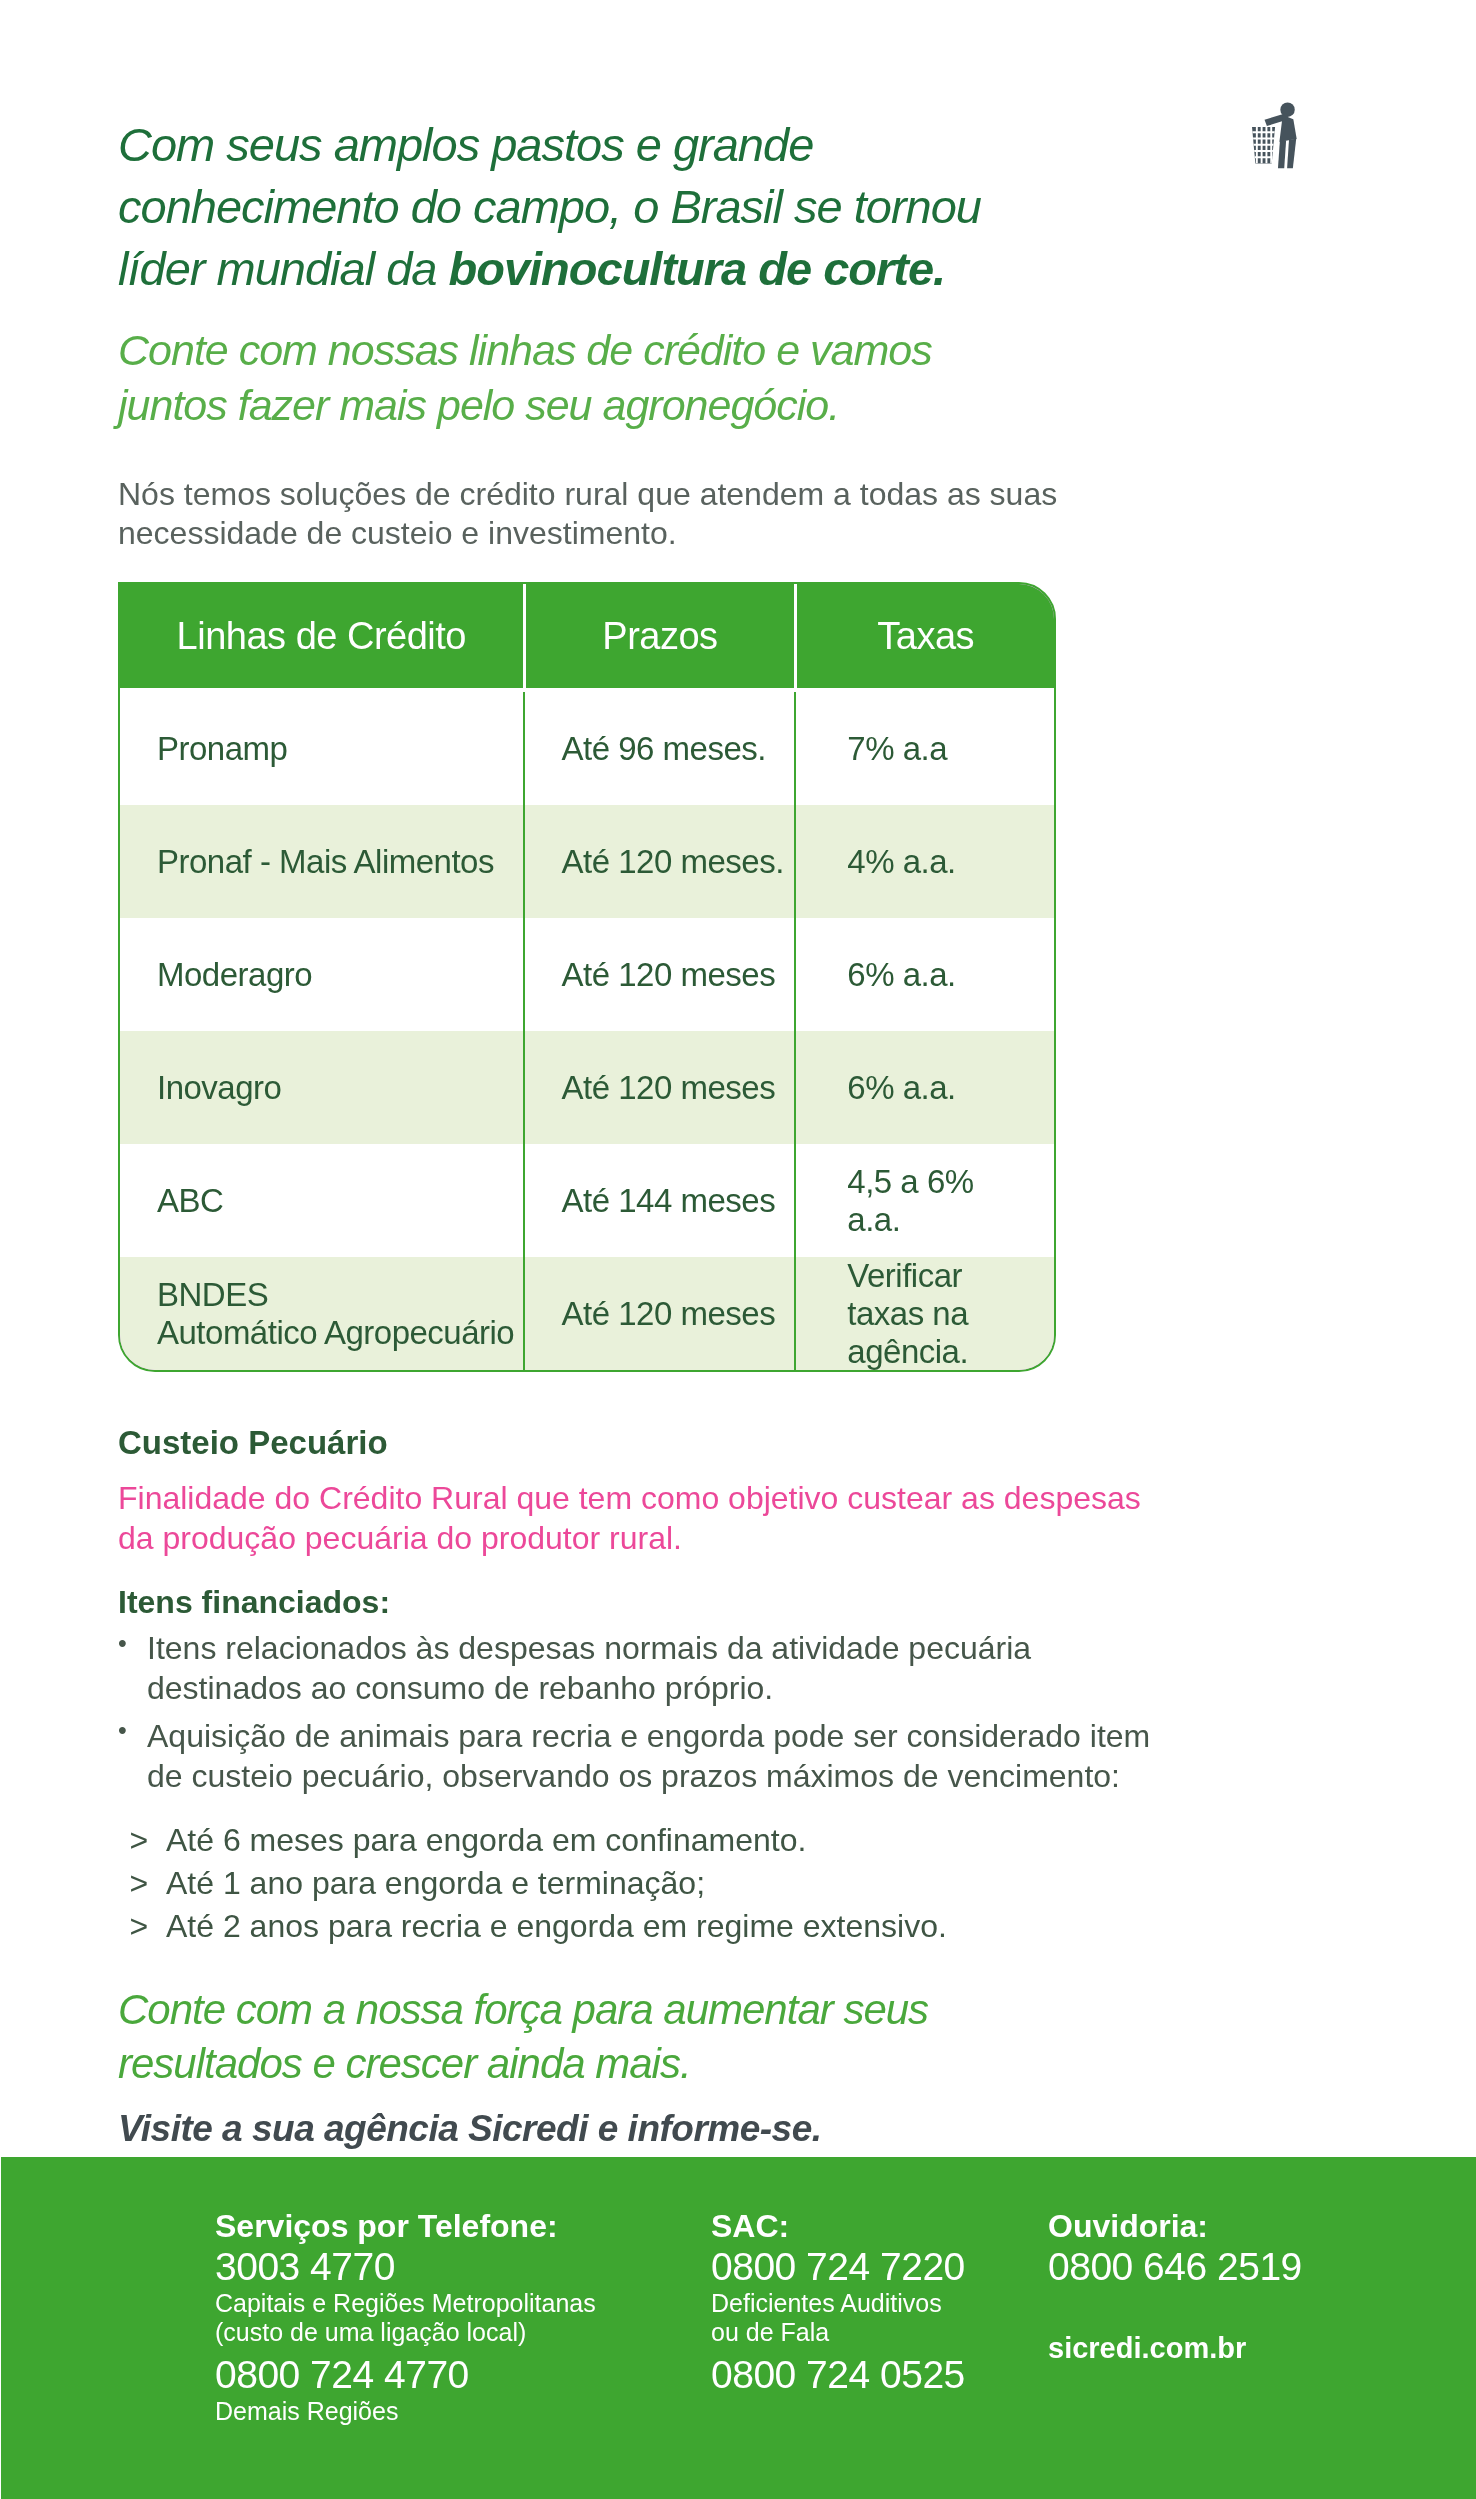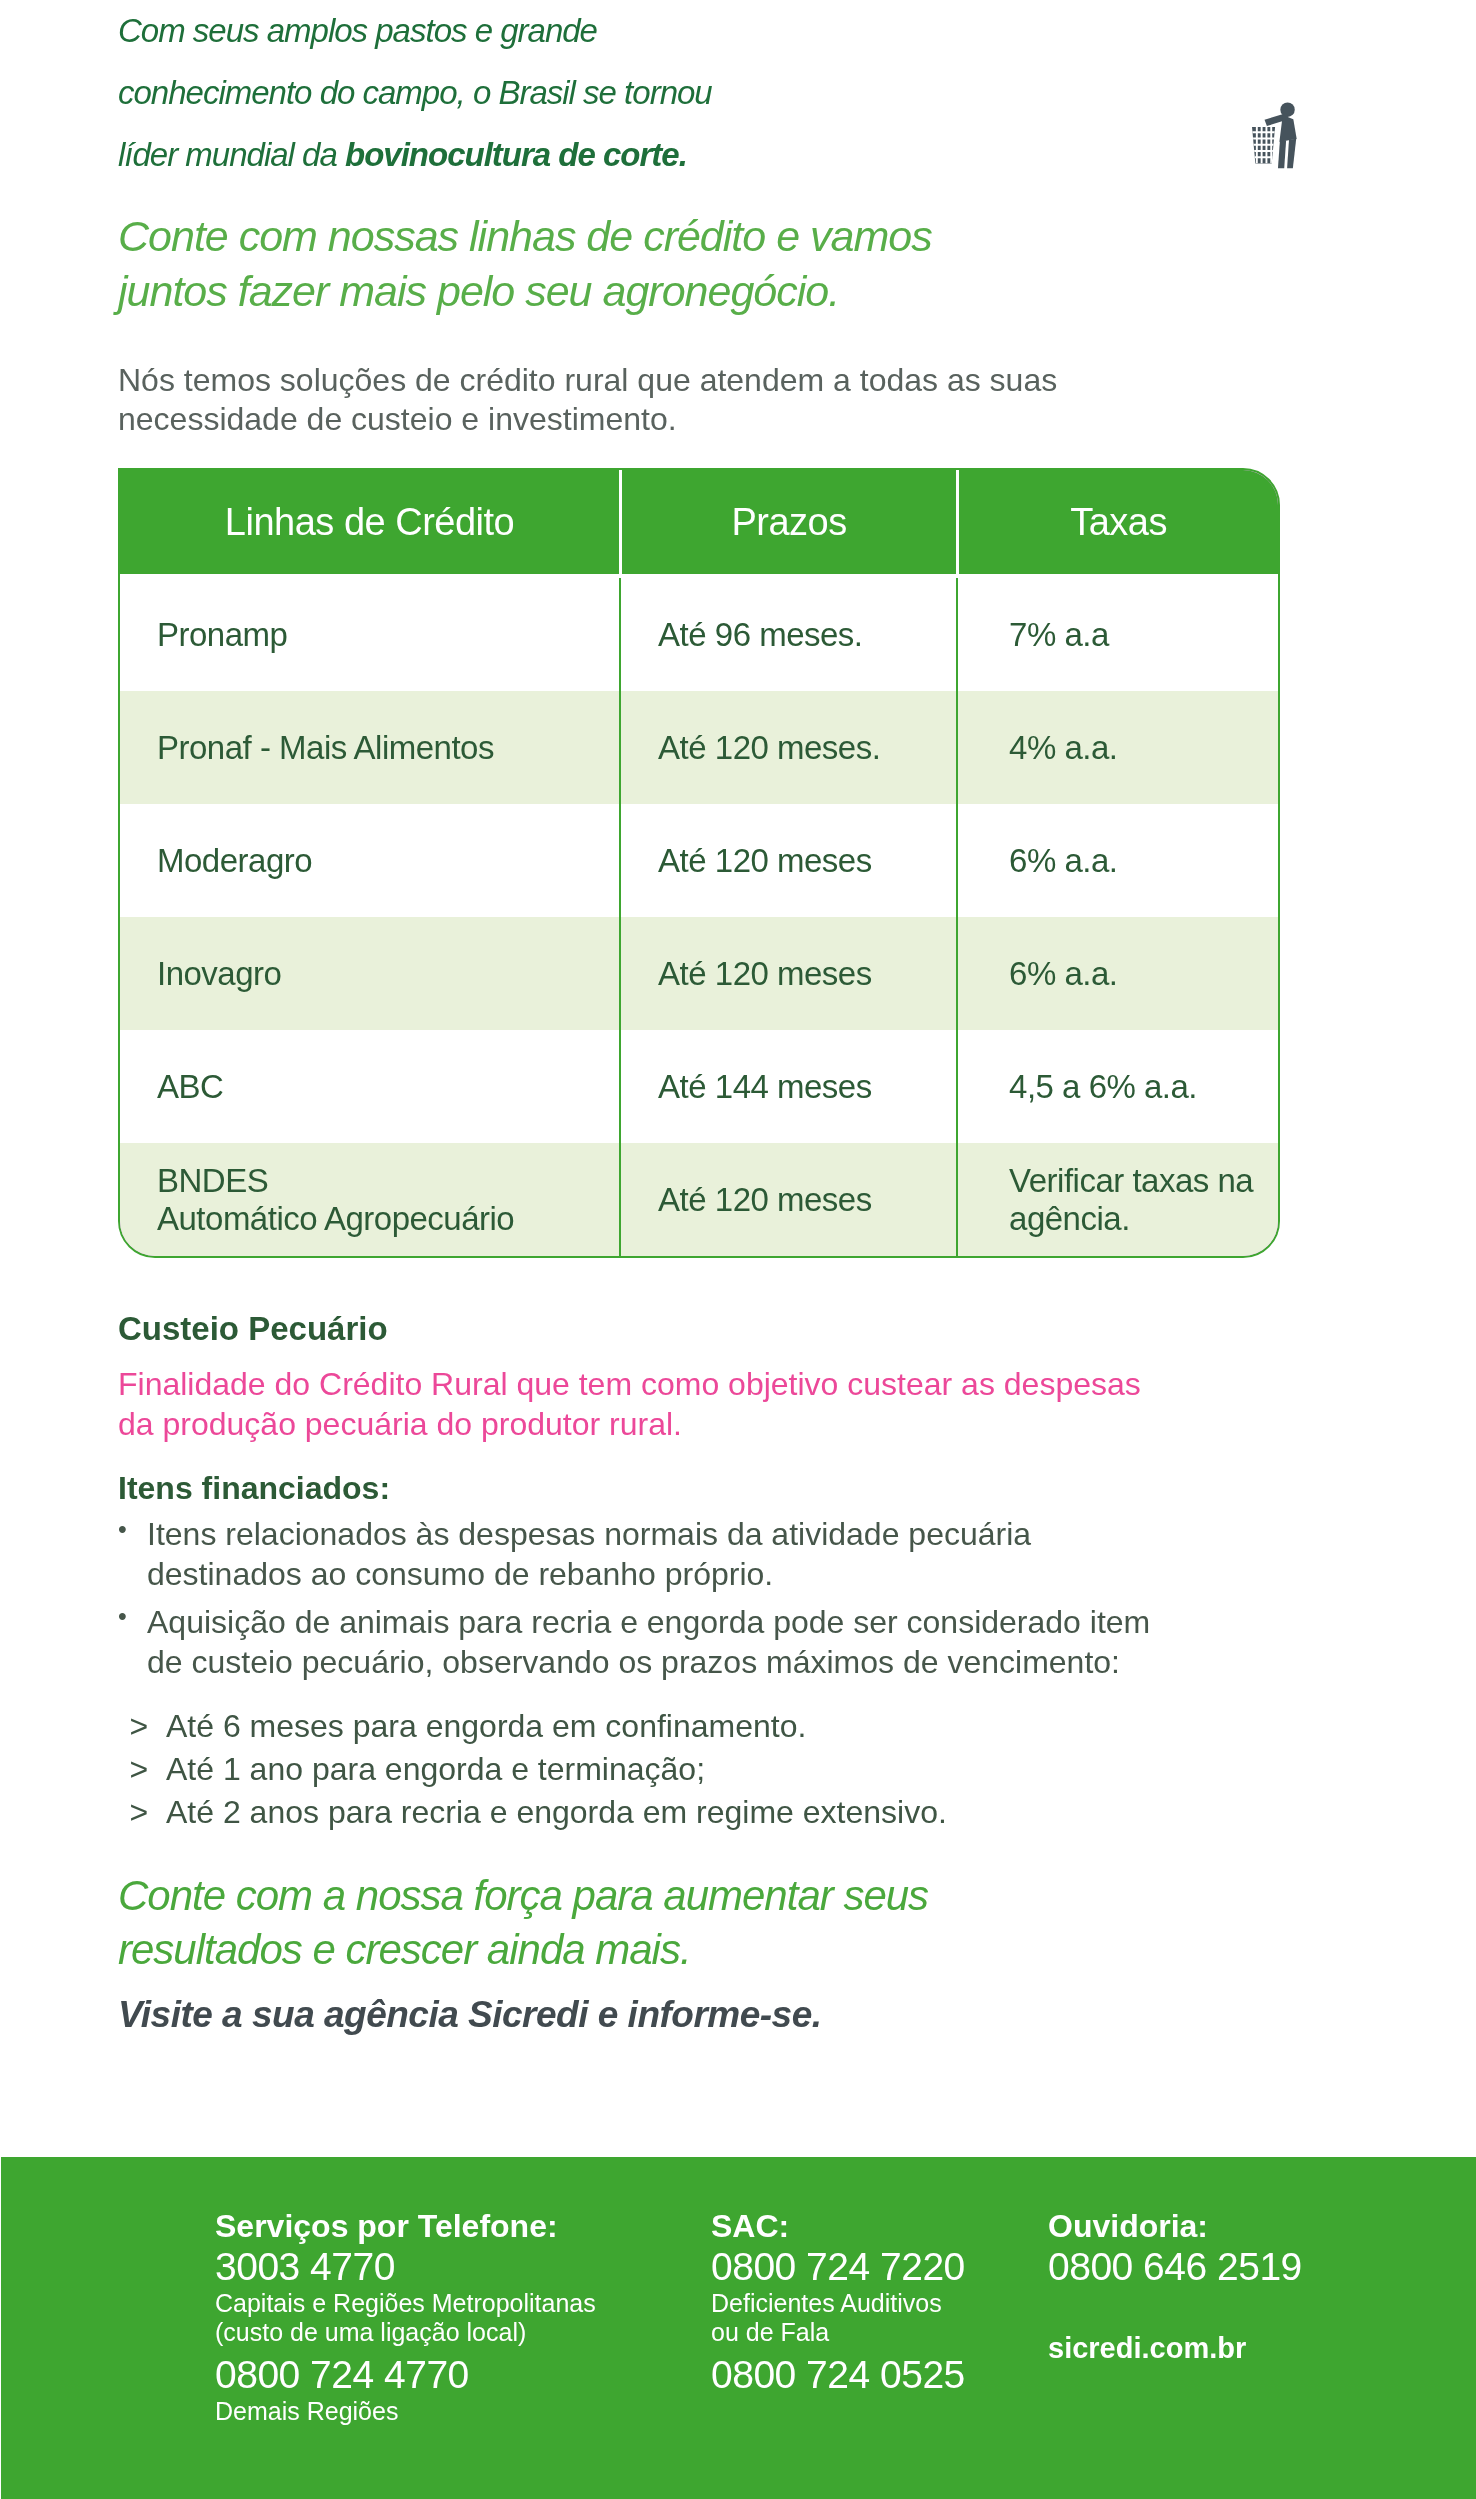--- a/index.html
+++ b/index.html
@@ -5,31 +5,31 @@
   * { margin:0; padding:0; box-sizing:border-box; }
   html,body { background:#ffffff; }
   body { font-family:"Liberation Sans", sans-serif; }
   .page {
     position:relative; width:1477px; height:2500px; background:#ffffff;
     overflow:hidden; margin:0 auto;
   }
   .content { padding:0 115px 0 118px; }
 
   
-  .headline { font-style:italic; color:#1E6F3A;
-    font-size:33px; line-height:62px; letter-spacing:-1px; }
+  .headline { margin-top:114px; font-style:italic; color:#1E6F3A;
+    font-size:47px; line-height:62px; letter-spacing:-1px; }
   .headline b { font-weight:bold; }
   .subheadline { margin-top:23px; font-style:italic; color:#58AE49;
     font-size:43px; line-height:55px; letter-spacing:-1px; }
 
   
   .intro { margin-top:42px; color:#59625E; font-size:32px; line-height:39px; }
 
   
-  .ctable { margin-top:29px; width:1162px; border:2.9px solid #3EA630;
+  .ctable { margin-top:29px; width:938px; border:2.9px solid #3EA630;
     border-radius:0 37px 37px 37px; overflow:hidden; background:#f0abfc; }
   .thead { display:grid; grid-template-columns:43.1% 29.1% 27.8%;
     background:#3EA630; border-bottom:4.8px solid #ffffff; height:108px; }
   .th { display:flex; align-items:center; justify-content:center;
     color:#ffffff; font-size:38px; letter-spacing:-0.5px; }
   .th + .th { border-left:3.8px solid #ffffff; }
   .trow { display:grid; grid-template-columns:43.1% 29.1% 27.8%; height:113px; background:#ffffff; }
   .trow.alt { background:#E9F1DA; }
   .td { display:flex; flex-direction:column; justify-content:center;
     color:#2C5A36; font-size:33px; line-height:38px; letter-spacing:-0.5px; }

